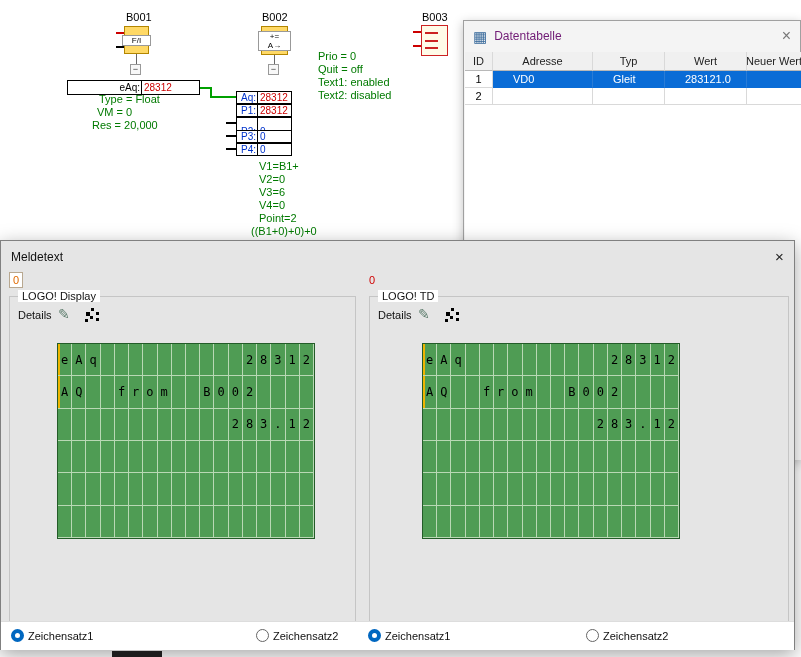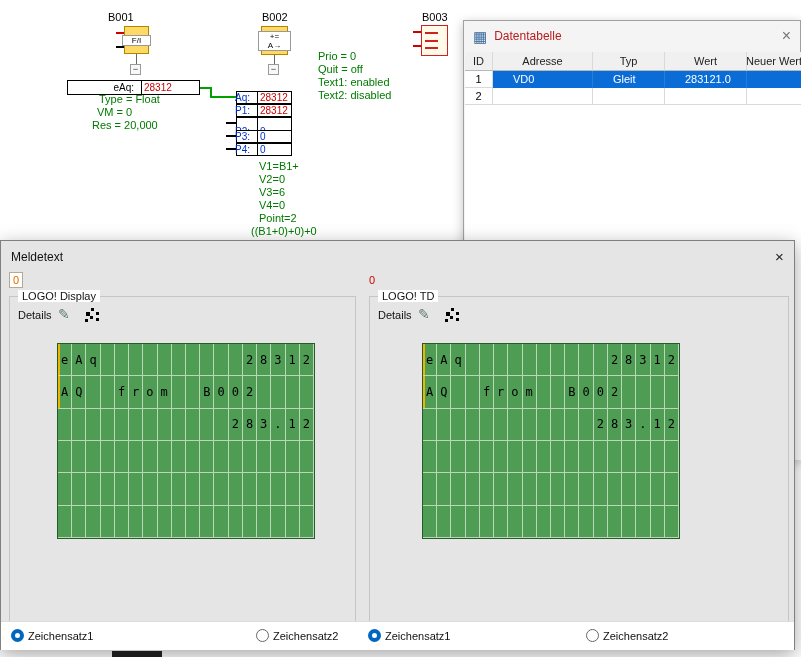--- a/index.html
+++ b/index.html
@@ -11,32 +11,32 @@
   .block-label { font-size:11px; color:#000; white-space:nowrap; }
   .green-text { font-size:11px; color:#007a00; white-space:nowrap; }
   .logo-block { background:#ffd966; border:1px solid #b38600; display:flex; flex-direction:column; align-items:center; justify-content:center; }
   .block-chip { background:#fff; border:1px solid #999; font-size:8px; line-height:9px; padding:0 9px; color:#000; text-align:center; }
   .minus-box { width:11px; height:11px; background:#f8f8f8; border:1px solid #999; font-size:9px; line-height:9px; text-align:center; color:#333; }
   .stub { height:2px; }
   .stub.red { background:#cc0000; }
   .stub.black { background:#000; }
   .vline { width:1px; background:#666; }
   .param-field { background:#fff; border:1px solid #000; display:flex; align-items:center; font-size:10px; line-height:11px; }
-  .pf-label { color:#0033cc; text-align:center; border-right:1px solid #000; padding-right:7px; height:100%; display:flex; align-items:center; justify-content:flex-end; }
+  .pf-label { color:#0033cc; text-align:center; border-right:1px solid #000; padding-right:1px; height:100%; display:flex; align-items:center; justify-content:flex-end; }
   .pf-value { padding-left:2px; }
   .val-red { color:#cc0000; }
   .val-blue { color:#0033cc; }
   .b003-block { background:#fffbe8; border:1px solid #cc2222; display:flex; flex-direction:column; justify-content:space-evenly; padding-left:3px; }
   .b003-dash { width:13px; height:2px; background:#cc2222; }
 
   
   .dt-window { background:#f4f4f4; border:1px solid #a0a0a0; box-shadow:0 3px 10px rgba(0,0,0,0.25); }
   .dt-titlebar { height:30px; display:flex; align-items:center; padding:0 9px; background:#f4f4f4; }
   .dt-icon { color:#336699; font-size:15px; line-height:15px; margin-right:7px; }
-  .dt-title { font-size:12px; color:#b91c1c; }
+  .dt-title { font-size:12px; color:#701a75; }
   .dt-close { margin-left:auto; font-size:16px; color:#777; cursor:default; line-height:16px; }
   .dt-table { position:absolute; left:1px; top:31px; width:336px; background:#fff; }
   .dt-row { display:flex; }
   .dt-cell { border-right:1px solid #d9d9d9; border-bottom:1px solid #d9d9d9; font-size:11px; display:flex; align-items:center; overflow:hidden; white-space:nowrap; }
   .dt-head .dt-cell { background:#f0f0f0; justify-content:center; color:#222; height:19px; border-bottom:1px solid #b8b8b8; }
   .dt-body .dt-cell { height:17px; padding-left:20px; color:#000; }
   .dt-body .dt-cell.c-id { justify-content:center; padding-left:0; }
   .dt-cell.c-id { width:28px; } .dt-cell.c-adr { width:100px; } .dt-cell.c-typ { width:72px; }
   .dt-cell.c-wert { width:82px; } .dt-cell.c-neu { width:54px; border-right:none; }
   .row-selected .dt-cell { background:#0a6cd6; color:#fff; border-right-color:#2a7cd6; border-bottom-color:#0a6cd6; }
@@ -68,21 +68,21 @@
   .radio.off { border:1px solid #666; }
   .radio-label { font-size:11px; color:#111; white-space:nowrap; }
 
   .taskbar-sliver { background:#1c1c1c; }
 </style>
 </head>
 <body>
 
 <div id="canvas">
 
-  <div class="abs block-label" style="left:108px;top:11px">B001</div>
+  <div class="abs block-label" style="left:126px;top:11px">B001</div>
   <div class="abs logo-block" style="left:124px;top:26px;width:25px;height:28px">
     <span class="block-chip">F/I</span>
   </div>
   <div class="abs stub red" style="left:116px;top:32px;width:8px"></div>
   <div class="abs stub black" style="left:116px;top:46px;width:8px"></div>
   <div class="abs vline" style="left:136px;top:54px;height:11px"></div>
   <div class="abs minus-box" style="left:130px;top:64px">−</div>
 
   <div class="abs param-field" style="left:67px;top:80px;width:133px;height:15px">
     <span class="pf-label" style="width:74px;color:#000">eAq:</span>

